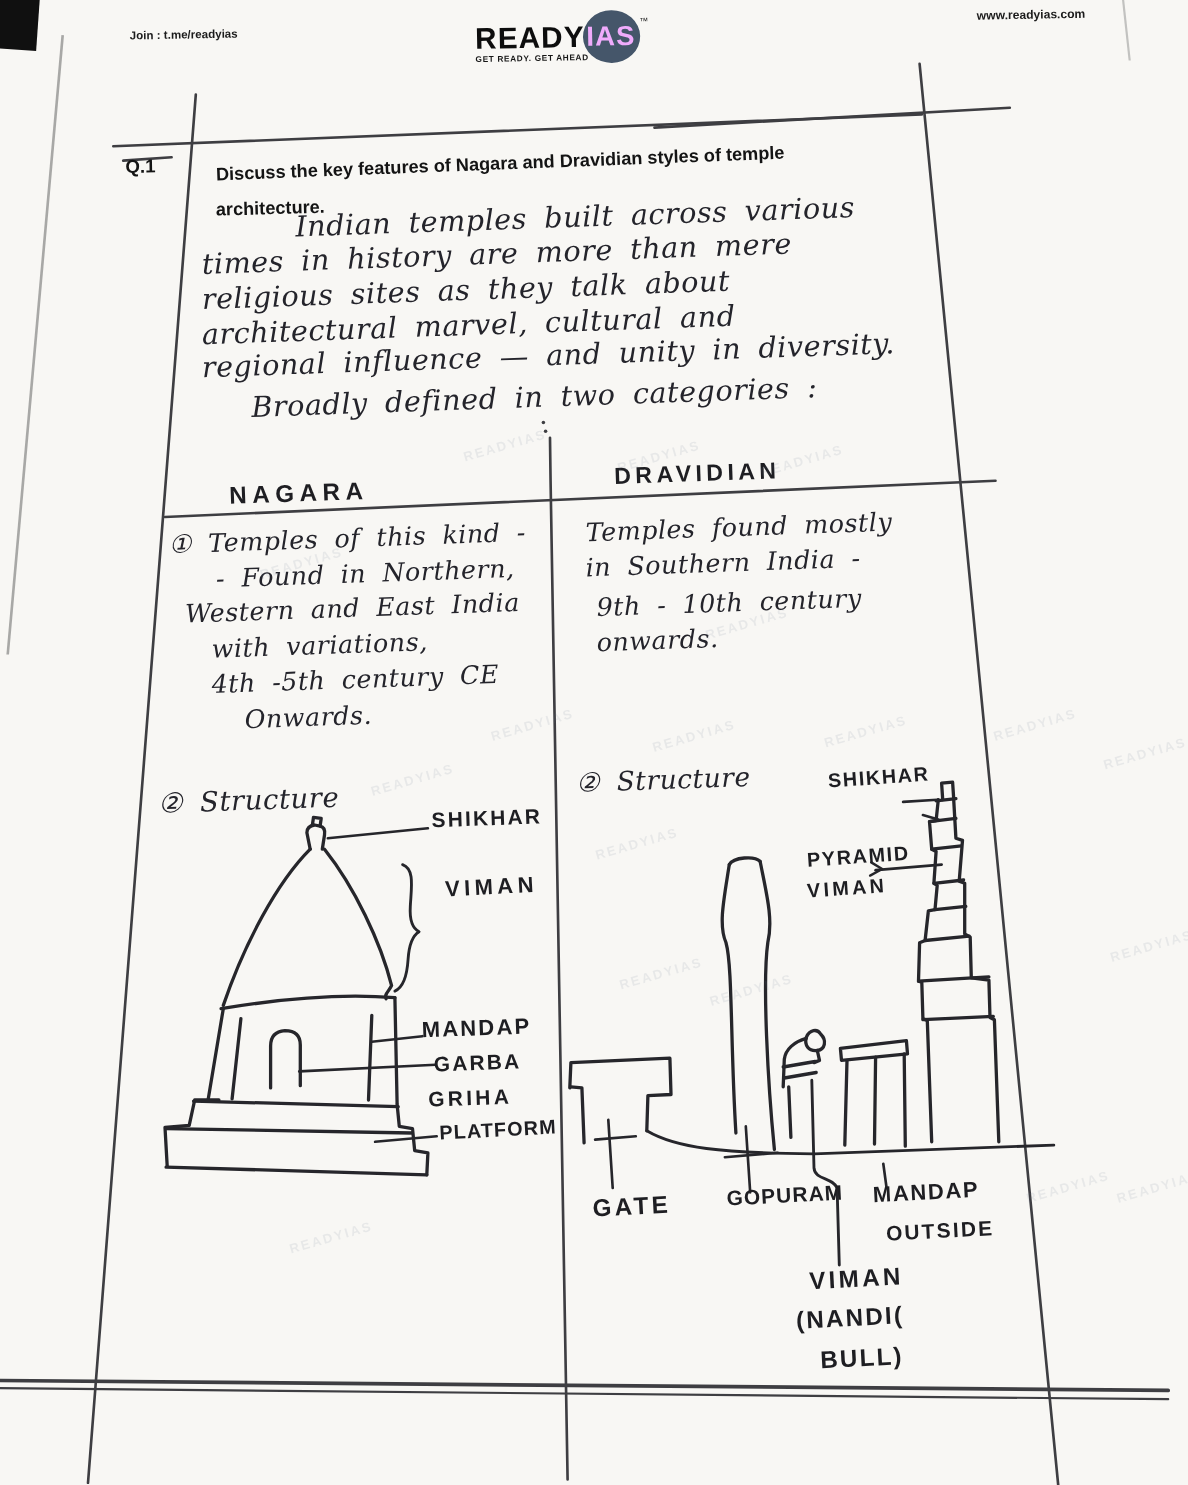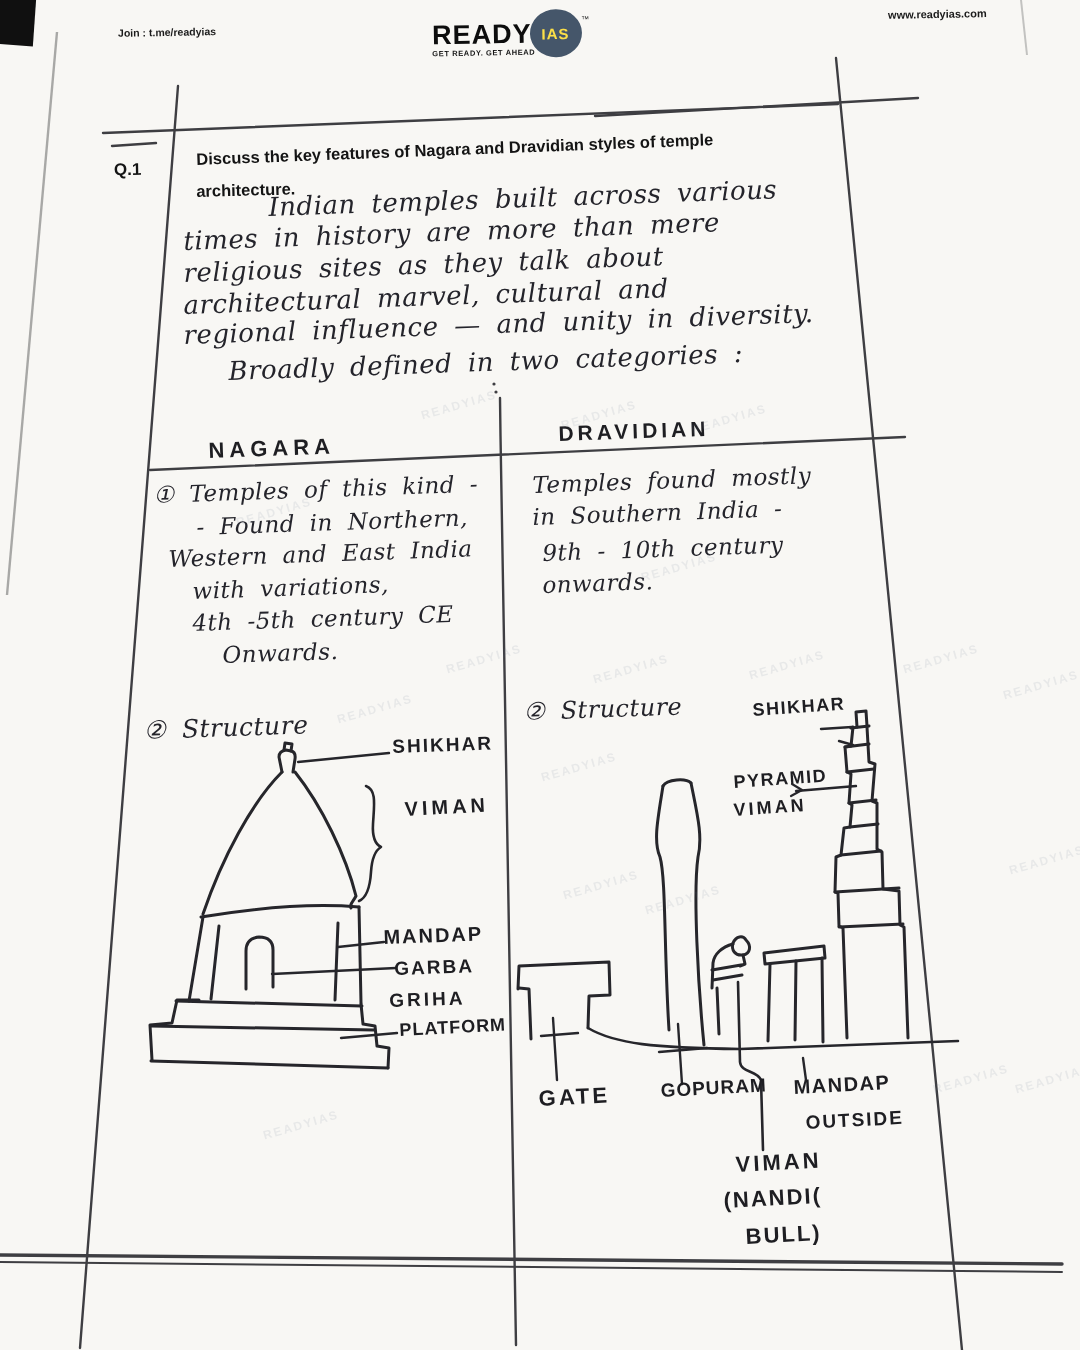--- a/index.html
+++ b/index.html
@@ -23,21 +23,21 @@
   .wm{
     position:absolute;white-space:nowrap;font-weight:700;font-size:12px;
     letter-spacing:2px;color:#67758c;opacity:.11;pointer-events:none;
   }
   .logo{display:flex;flex-direction:column;align-items:flex-start;}
   .logo-row{display:flex;align-items:center;height:40px;}
   .logo-ready{font-weight:800;font-size:27px;letter-spacing:1px;color:#0d0d0d;}
   .logo-circle{
     width:52px;height:48px;border-radius:50%;margin-left:-2px;
     display:flex;align-items:center;justify-content:center;
-    color:#fde047;font-weight:800;font-size:15px;letter-spacing:1px;
+    color:#f0abfc;font-weight:800;font-size:25px;letter-spacing:1px;
   }
   .logo-tm{font-size:8px;color:#222;align-self:flex-start;margin-top:2px;}
   .logo-tag{font-size:7.5px;font-weight:700;letter-spacing:.6px;color:#161616;margin-top:-6px;}
   svg{position:absolute;left:0;top:0;}
 </style>
 </head>
 <body>
 
 <div class="page">
 
@@ -141,21 +141,21 @@
       <span class="logo-circle" style="background: rgb(69, 86, 106);">
         <span>IAS</span>
       </span>
       <span class="logo-tm">™</span>
     </div>
     <span class="logo-tag">GET READY. GET AHEAD</span>
   </div>
 
   <span class="abs hdr-small" style="left:888px;top:8px;transform:rotate(-1deg);">www.readyias.com</span>
 
-  <span class="abs qtext" style="left:114px;top:160px;font-size:17px;transform:rotate(-1deg);">Q.1</span>
+  <span class="abs qtext" style="left:114px;top:142px;font-size:17px;transform:rotate(-1deg);">Q.1</span>
   <span class="abs qtext" style="left:196px;top:150px;font-size:16.5px;transform:rotate(-2.2deg);transform-origin:left top;">Discuss the key features of Nagara and Dravidian styles of temple</span>
   <span class="abs qtext" style="left:196px;top:182px;font-size:16.5px;transform:rotate(-1.5deg);transform-origin:left top;">architecture.</span>
 
   <span class="abs hw" style="left:268px;top:192px;font-size:26px;transform:rotate(-2deg);transform-origin:left top;">Indian temples built across various</span>
   <span class="abs hw" style="left:183px;top:226px;font-size:26px;transform:rotate(-2deg);transform-origin:left top;">times in history are more than mere</span>
   <span class="abs hw" style="left:183px;top:258px;font-size:26px;transform:rotate(-2deg);transform-origin:left top;">religious sites as they talk about</span>
   <span class="abs hw" style="left:183px;top:290px;font-size:26px;transform:rotate(-2deg);transform-origin:left top;">architectural marvel, cultural and</span>
   <span class="abs hw" style="left:183px;top:320px;font-size:26px;transform:rotate(-2deg);transform-origin:left top;">regional influence — and unity in diversity.</span>
   <span class="abs hw" style="left:228px;top:356px;font-size:26px;transform:rotate(-2deg);transform-origin:left top;">Broadly defined in two categories :</span>
 

